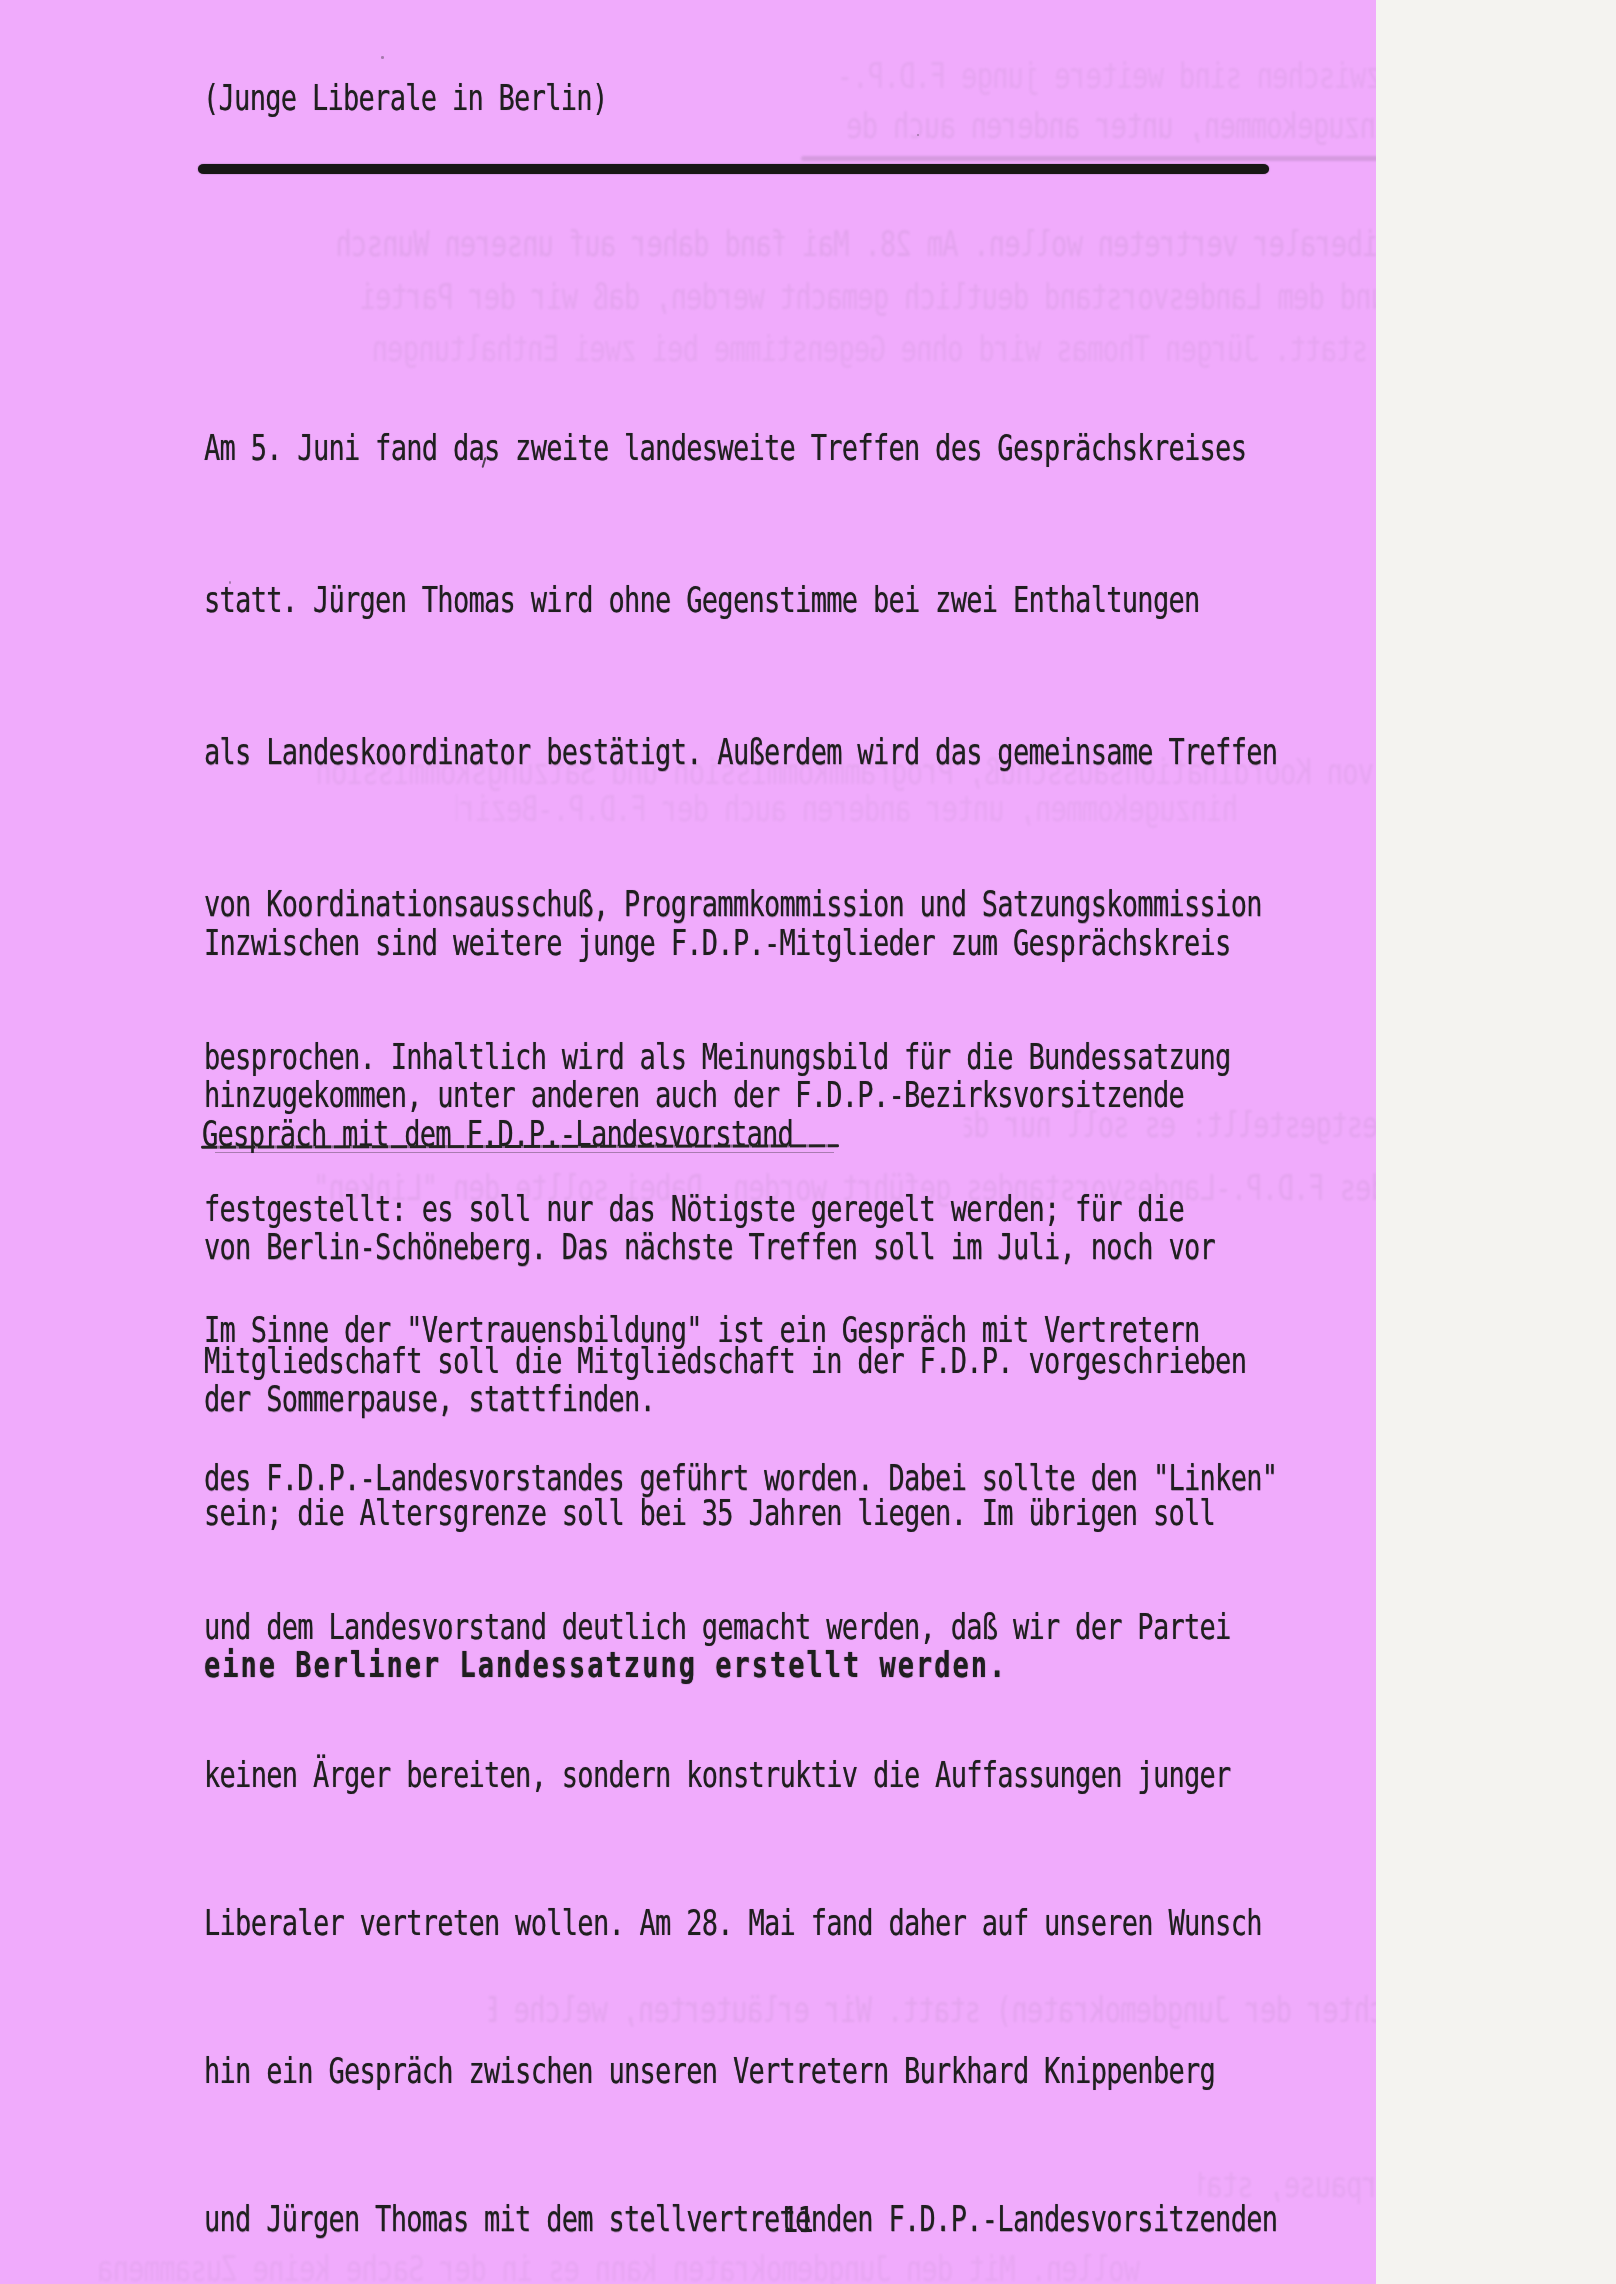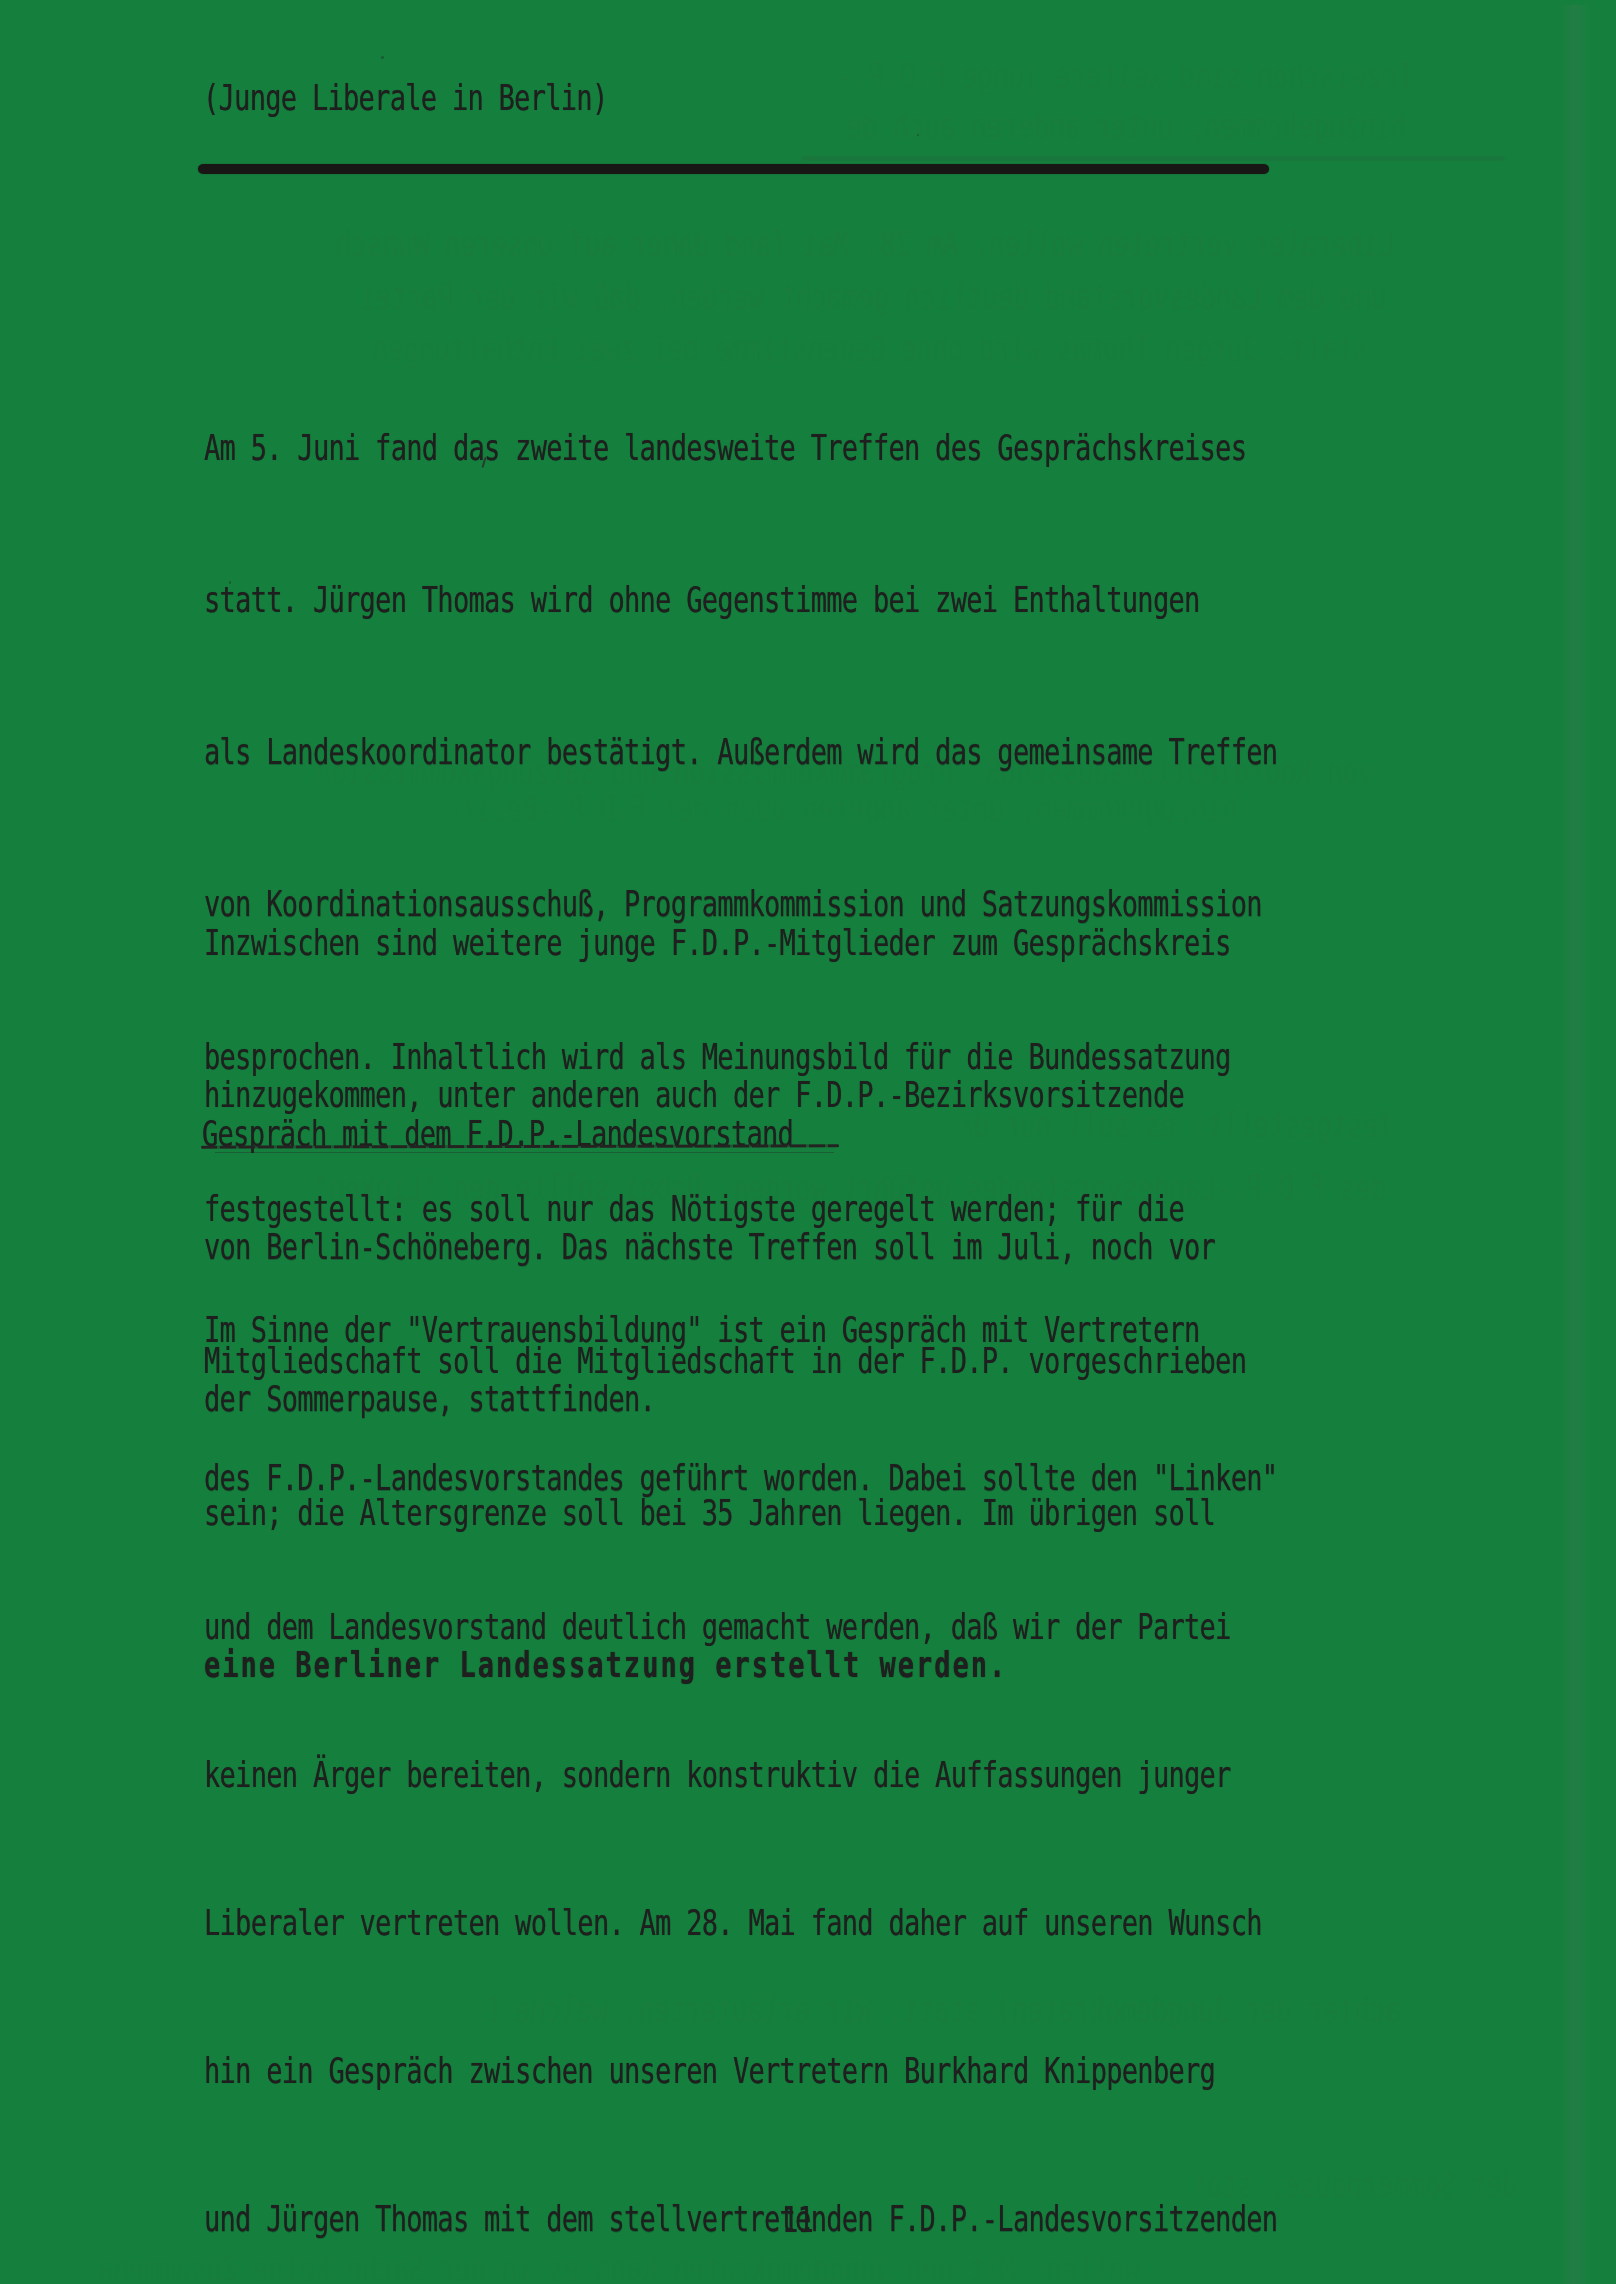--- a/index.html
+++ b/index.html
@@ -3,22 +3,22 @@
 <meta charset="utf-8">
 <style>
   html, body { margin: 0; padding: 0; }
   body {
     width: 1616px; height: 2284px;
     background: #f4f3f0;
     font-family: "DejaVu Sans Mono", "Liberation Mono", monospace;
   }
   .page {
     position: relative;
-    width: 1616px; height: 2284px;
-    background: #15803d;
+    width: 1376px; height: 2284px;
+    background: #f0abfc;
     overflow: hidden;
     color: #1e1e1e;
   }
   
   .tw {
     position: absolute;
     font-size: 27px;
     letter-spacing: -0.7px;
     line-height: 39px;
     white-space: pre;

